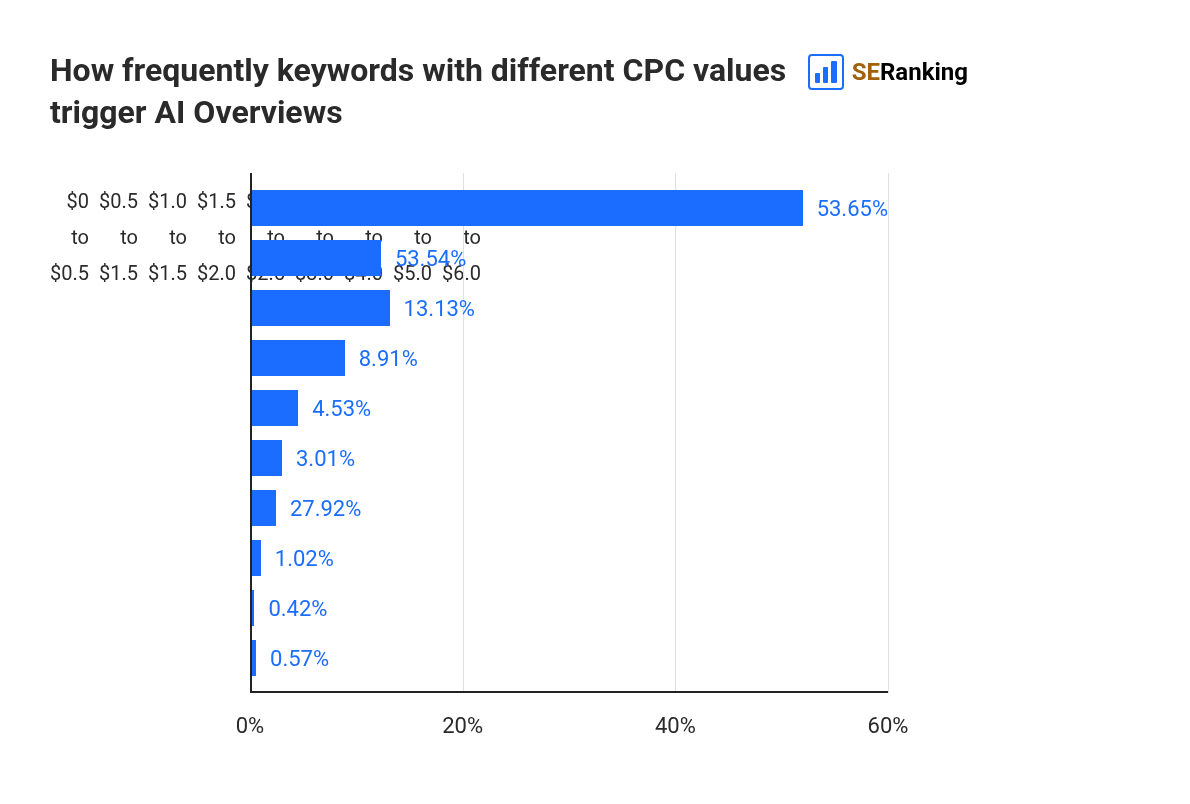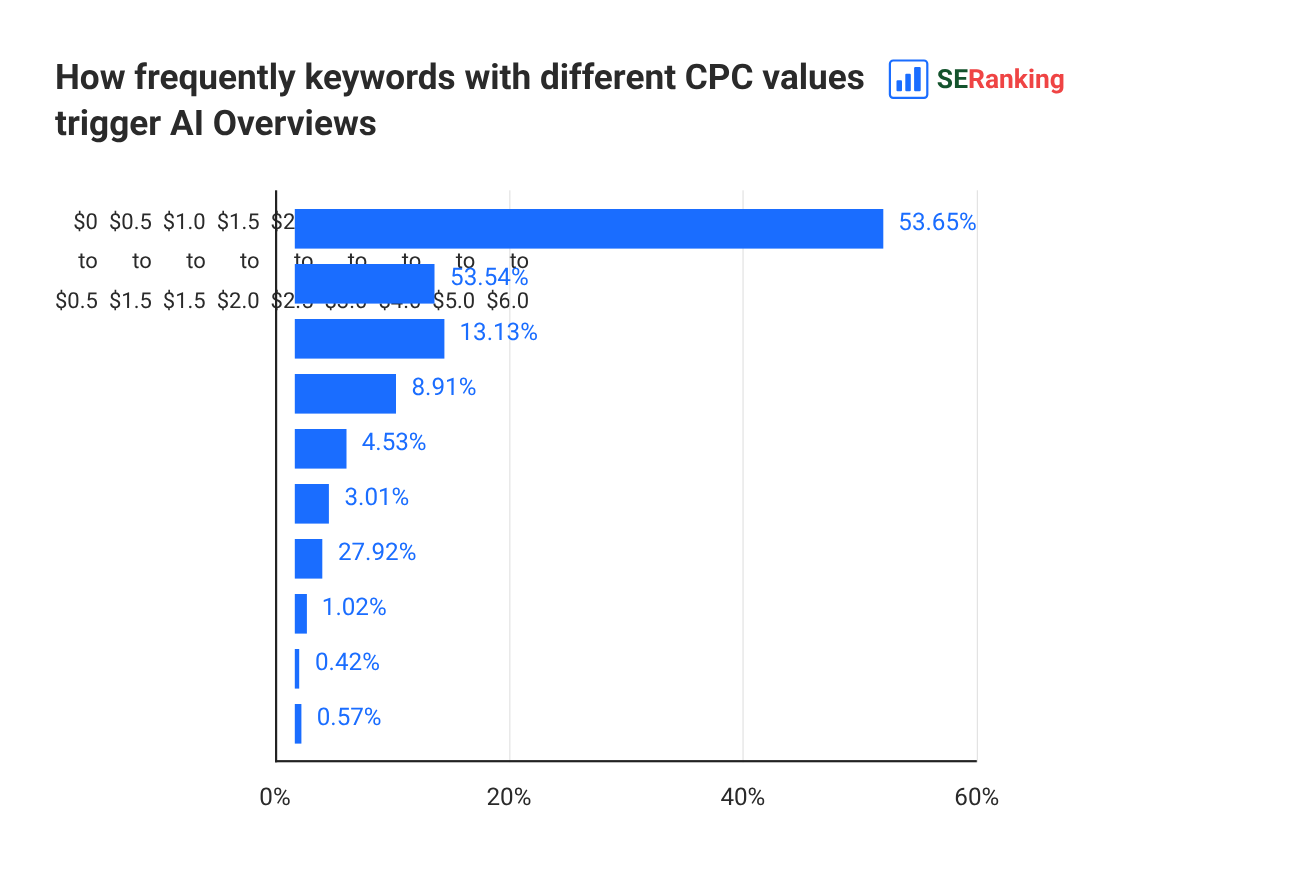--- a/index.html
+++ b/index.html
@@ -51,22 +51,22 @@
     background: #1a6dff;
     border-radius: 1px;
   }
   .brand-icon .b1 { height: 10px; }
   .brand-icon .b2 { height: 16px; }
   .brand-icon .b3 { height: 22px; }
   .brand-text {
     font-size: 24px;
     font-weight: 700;
   }
-  .brand-se { color: #14532d; }
-  .brand-ranking { color: #ef4444; }
+  .brand-se { color: #a16207; }
+  .brand-ranking { color: #000000; }
 
   .chart-area {
     position: relative;
     width: 100%;
     height: 580px;
   }
   .plot {
     position: absolute;
     left: 200px;
     top: 0;
@@ -102,22 +102,22 @@
     left: 0;
     right: 0;
     top: 10px;
     bottom: 10px;
     display: flex;
     flex-direction: column;
     justify-content: space-around;
   }
   .bar-row {
     display: flex;
-    height: 36px;
-    margin-left: 18px;
+    align-items: center;
+    height: 36px;
   }
   .bar-rect {
     height: 36px;
     background: #1a6dff;
   }
   .bar-label {
     margin-left: 14px;
     font-size: 22px;
     color: #1a6dff;
     white-space: nowrap;

